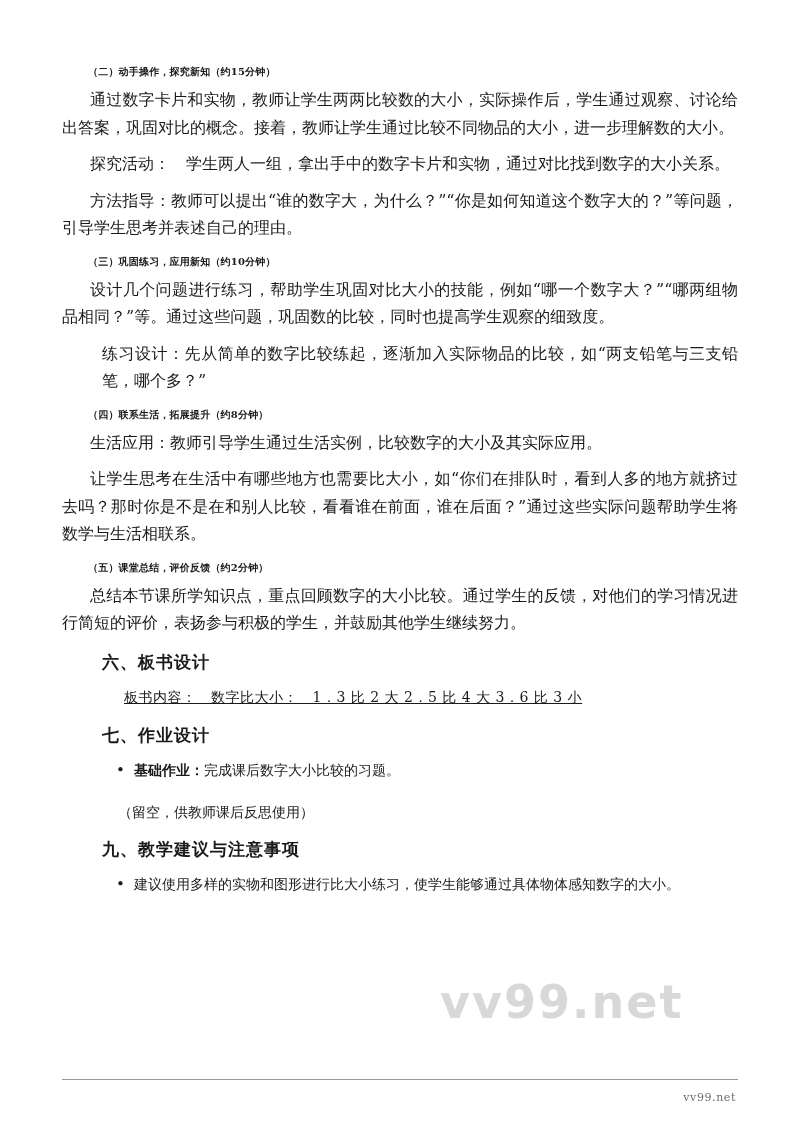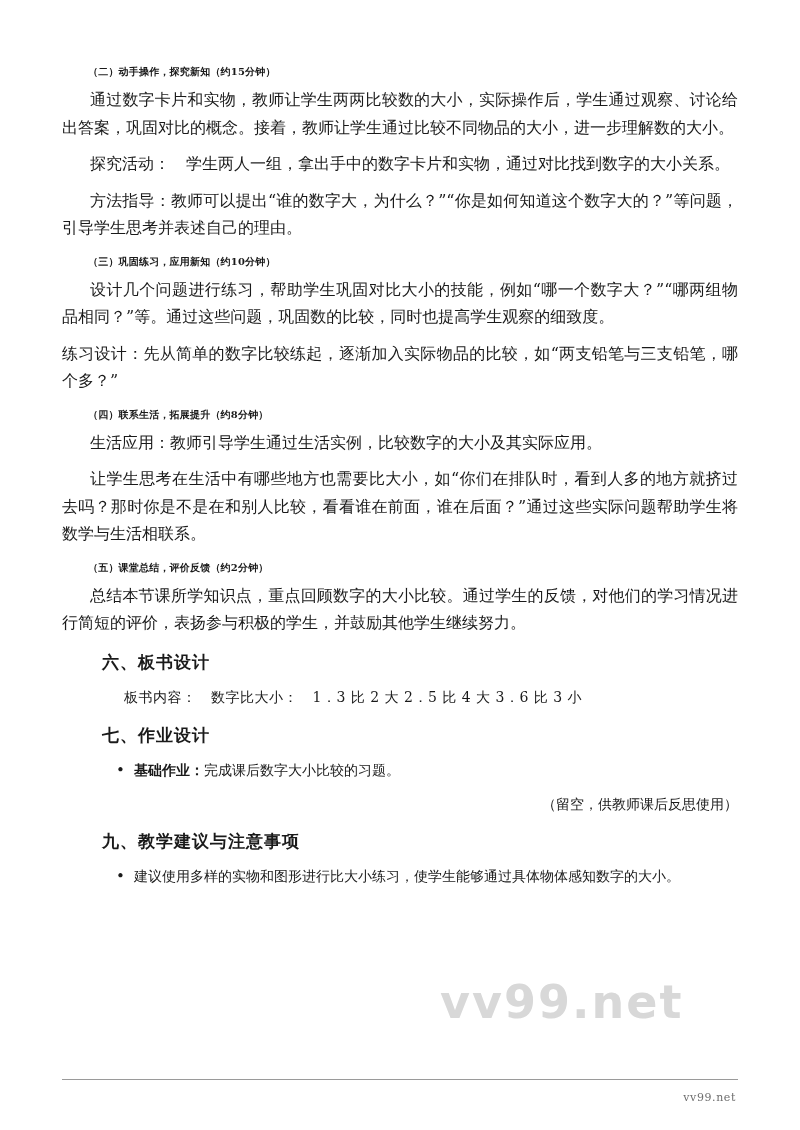--- a/index.html
+++ b/index.html
@@ -36,20 +36,21 @@
   }
   .para {
     font-size: 16px;
     line-height: 1.72;
     margin: 0 0 9px 0;
     text-indent: 28px;
     text-align: justify;
   }
   .para.noindent {
     text-indent: 0;
+    margin-left: 40px;
   }
   .h-major {
     font-size: 17px;
     font-weight: bold;
     margin: 14px 0 12px 40px;
     letter-spacing: 1px;
   }
   .bullet-list {
     margin: 6px 0 6px 0;
     padding: 0;
@@ -69,28 +70,28 @@
     left: 2px;
     top: -1px;
     font-size: 15px;
   }
   .bullet-list li b {
     font-weight: bold;
   }
   .indent-line {
     font-size: 14px;
     line-height: 1.72;
-    margin: 10px 0 6px 56px;
-    text-align: right;
+    margin: 18px 0 6px 56px;
   }
   .blackboard-line {
     font-size: 14px;
     line-height: 1.7;
     margin: 8px 0 4px 62px;
     letter-spacing: 0.5px;
+    text-decoration: underline;
   }
 
   
   .footer-rule {
     position: absolute;
     left: 62px;
     right: 62px;
     bottom: 50px;
     border-top: 1px solid #9a9a9a;
   }

